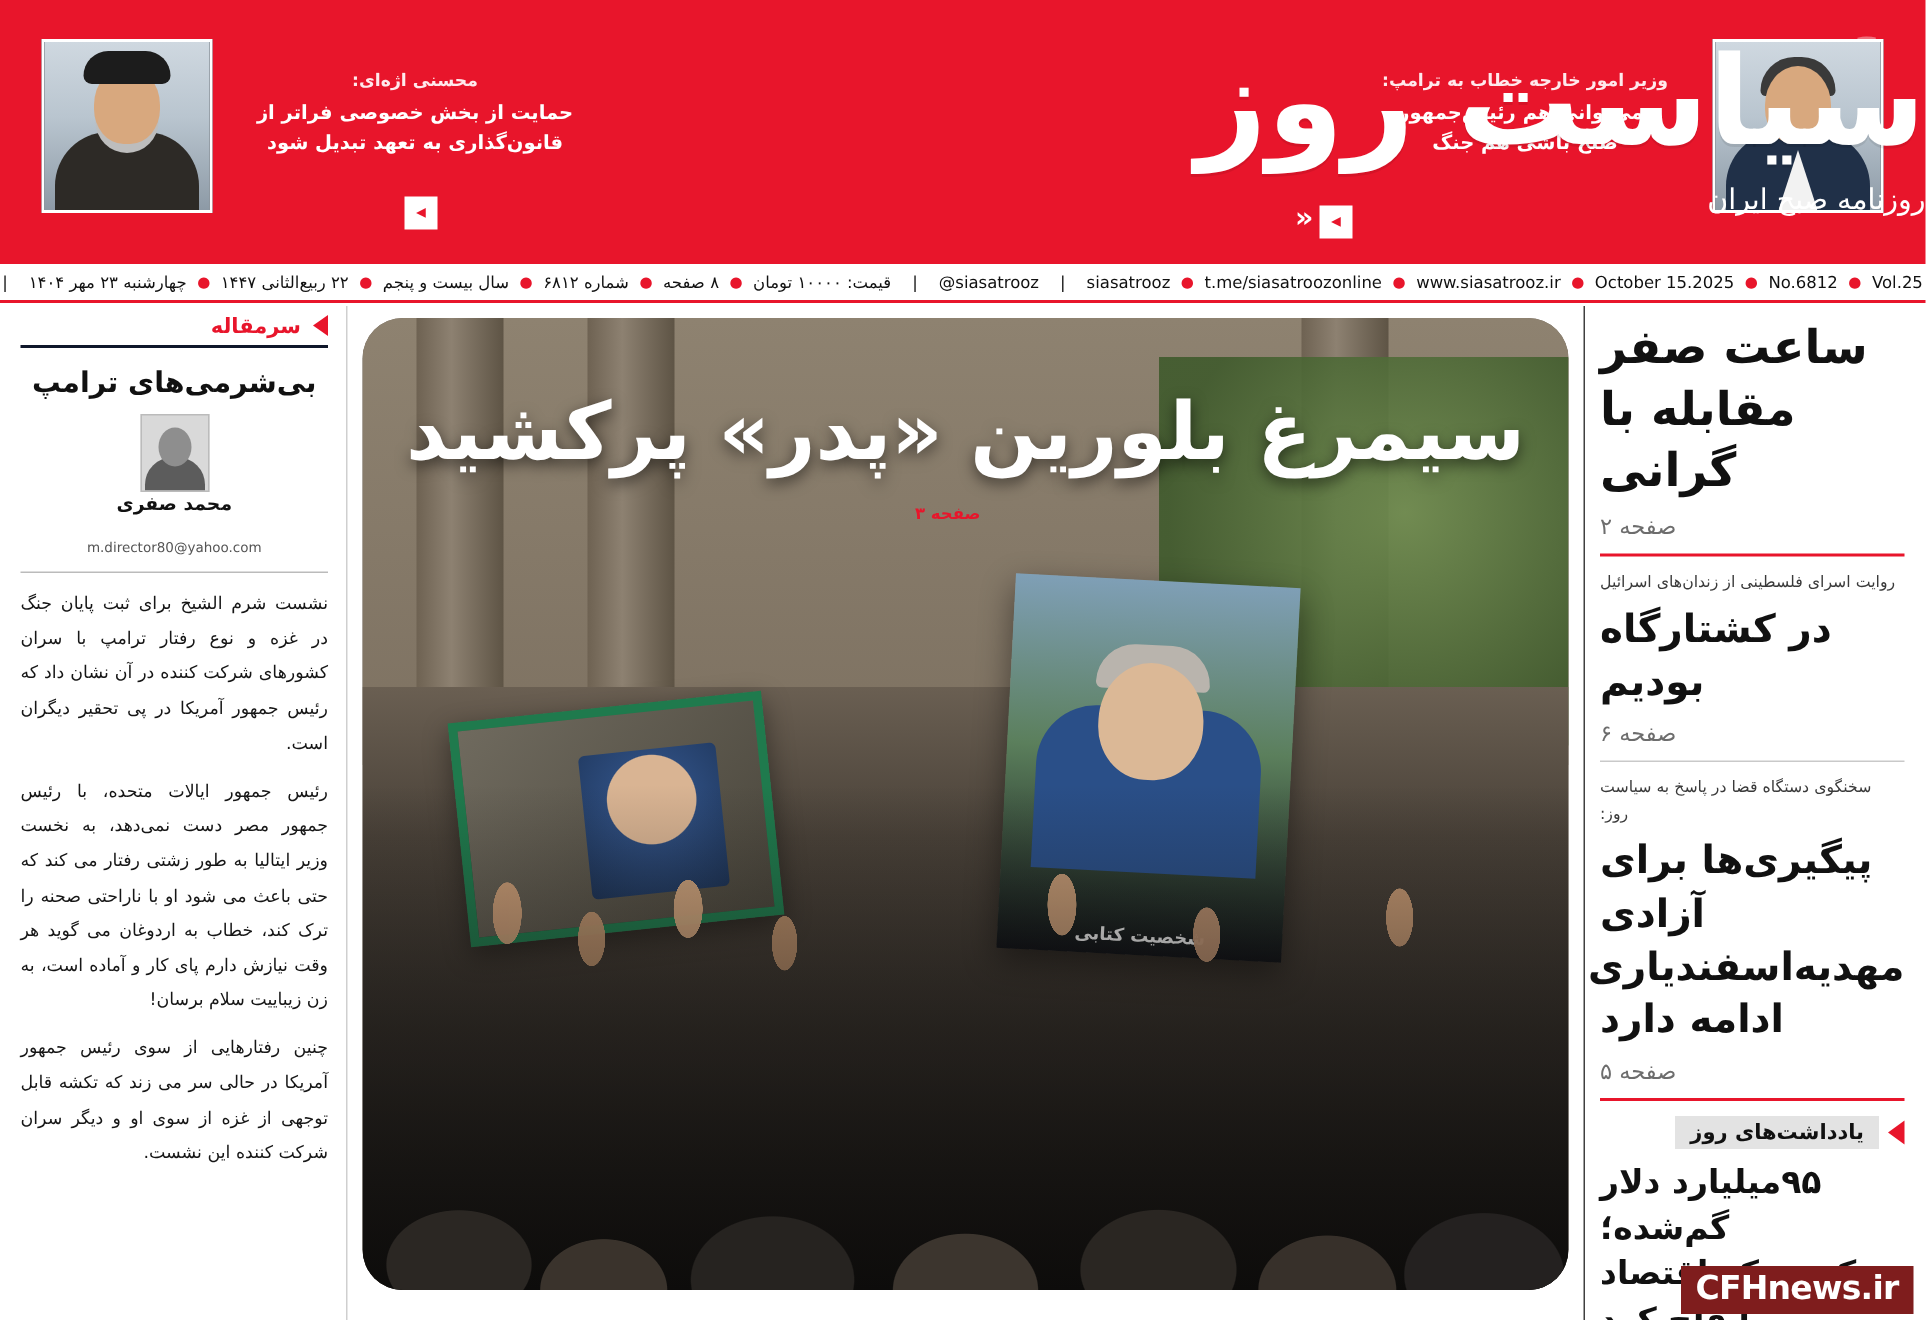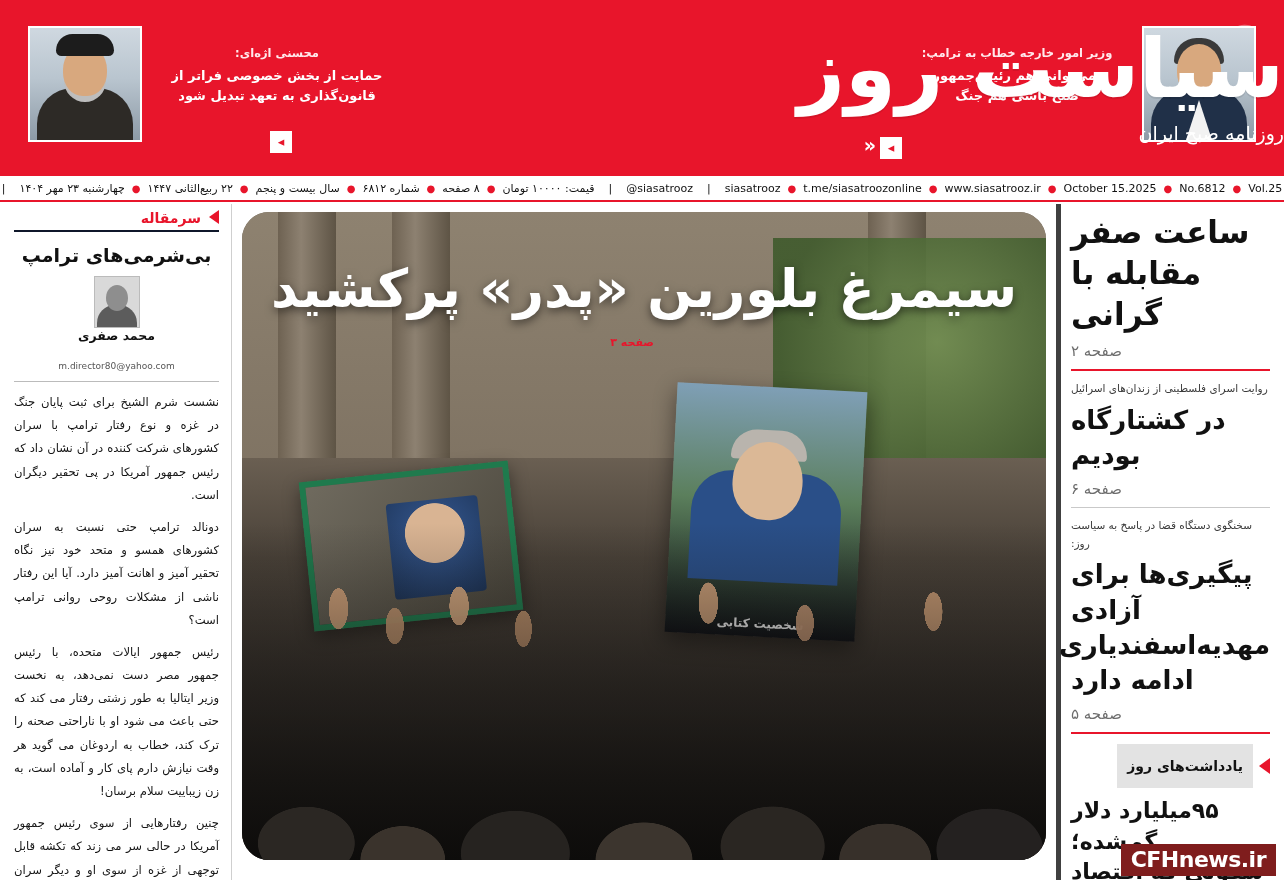--- a/index.html
+++ b/index.html
@@ -160,21 +160,21 @@
     position: absolute; top: 204px; left: 0;
     width: 1284px; height: 676px;
     display: flex; flex-direction: row;
     direction: rtl;
   }
 
   
   .col-right {
     width: 228px;
     padding: 8px 14px 0 10px;
-    border-left: 5px solid #404040;
+    border-left: 1px solid #404040;
     position: relative;
   }
   .lead-a {
     text-align: left;
     color: #111;
   }
   .lead-a .big {
     font-size: 31px; font-weight: 700; line-height: 1.32;
     letter-spacing: -.5px;
   }
@@ -196,21 +196,21 @@
     font-size: 22px; font-weight: 700; color: #111;
     line-height: 1.4; text-align: left; letter-spacing: -.3px;
   }
   .section-ribbon {
     display: flex; align-items: center; gap: 6px;
     margin: 10px 0 8px; direction: ltr; justify-content: flex-end;
   }
   .section-ribbon .label {
     background: #e3e3e3; color: #111;
     font-size: 14px; font-weight: 700;
-    padding: 14px 10px;
+    padding: 3px 10px;
     margin-left: 40px;
   }
   .section-ribbon .tri {
     width: 0; height: 0;
     border-top: 8px solid transparent;
     border-bottom: 8px solid transparent;
     border-right: 11px solid #e8152b;
   }
   .cfh {
     position: absolute; bottom: 4px; right: 8px;
@@ -565,21 +565,20 @@
             <div class="h"></div>
         </div>
       </div>
       <div class="ed-author">محمد صفری</div>
       <div class="ed-email">m.director80@yahoo.com</div>
 
       <div class="ed-rule"></div>
 
       <div class="ed-body">
         <p>نشست شرم الشیخ برای ثبت پایان جنگ در غزه و نوع رفتار ترامپ با سران کشورهای شرکت کننده در آن نشان داد که رئیس جمهور آمریکا در پی تحقیر دیگران است.</p>
-        <p>دونالد ترامپ حتی نسبت به سران کشورهای همسو و متحد خود نیز نگاه تحقیر آمیز و اهانت آمیز دارد. آیا این رفتار ناشی از مشکلات روحی روانی ترامپ است؟</p>
         <p>رئیس جمهور ایالات متحده، با رئیس جمهور مصر دست نمی‌دهد، به نخست وزیر ایتالیا به طور زشتی رفتار می کند که حتی باعث می شود او با ناراحتی صحنه را ترک کند، خطاب به اردوغان می گوید هر وقت نیازش دارم پای کار و آماده است، به زن زیباییت سلام برسان!</p>
         <p>چنین رفتارهایی از سوی رئیس جمهور آمریکا در حالی سر می زند که تکشه قابل توجهی از غزه از سوی او و دیگر سران شرکت کننده این نشست.</p>
 
       </div>
     </div>
 
   </div>
 </div>
 
 </body></html>

